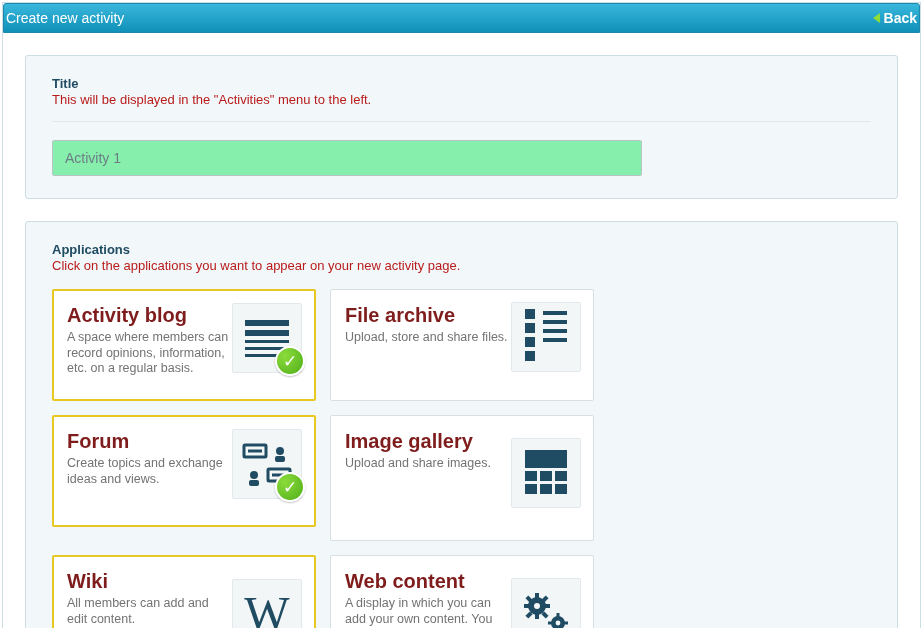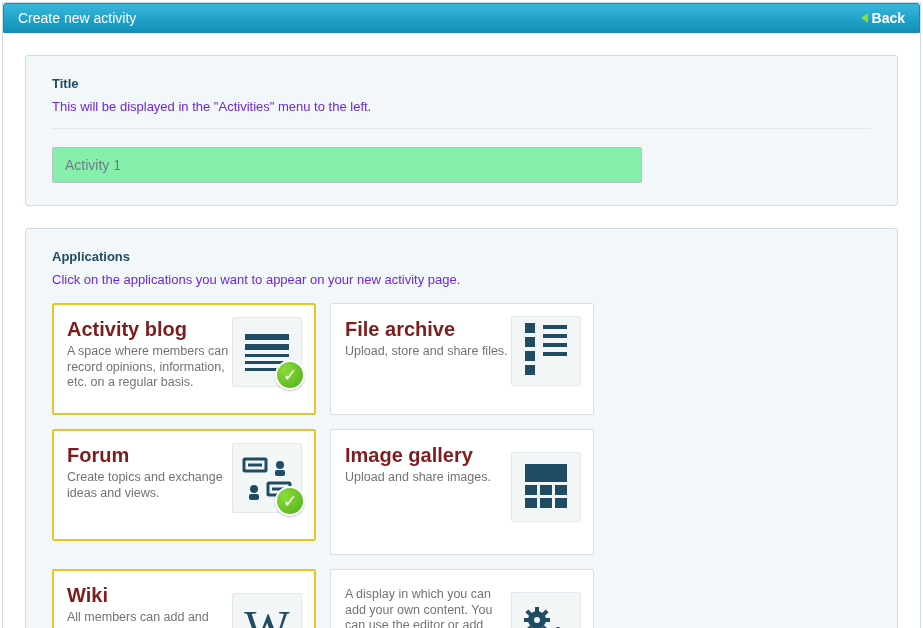--- a/index.html
+++ b/index.html
@@ -16,21 +16,21 @@
     margin: 2px;
     background: #fff;
   }
   .header {
     background: linear-gradient(#39b7dd, #1090b8);
     color: #fff;
     height: 30px;
     display: flex;
     align-items: center;
     justify-content: space-between;
-    padding: 0 14px;
+    padding: 0 2px;
     border: 1px solid #1c89ac;
     border-radius: 3px 3px 0 0;
   }
   .header-title { font-size: 14px; }
   .back {
     display: flex;
     align-items: center;
     gap: 4px;
     color: #fff;
     font-weight: bold;
@@ -49,23 +49,23 @@
     border-radius: 3px;
     background: #f2f7f9;
     padding: 20px 26px 22px 26px;
   }
   .section-title {
     color: #204c63;
     font-weight: bold;
     font-size: 13px;
   }
   .section-sub {
-    color: #6d28d9;
+    color: #b91c1c;
     font-size: 13px;
-    margin-top: 8px;
+    margin-top: 1px;
   }
   .divider {
     border-top: 1px solid #e0e8ec;
     margin: 14px 0 18px 0;
   }
   .title-input {
     width: 590px;
     height: 36px;
     border: 1px solid #b9c4c9;
     border-radius: 2px;
@@ -247,20 +247,21 @@
       <div class="card tall selected">
         <div class="card-title">Wiki</div>
         <div class="card-desc">All members can add and edit content.</div>
         <div class="card-icon" style="top:22px;">
           <span class="wiki-letter">W</span>
 
         </div>
       </div>
 
       <div class="card tall">
+        <div class="card-title">Web content</div>
         <div class="card-desc">A display in which you can add your own content. You can use the editor or add your own HTML.</div>
         <div class="card-icon" style="top:22px;">
           <svg class="gears" viewBox="0 0 50 46">
             <g fill="#204c63">
               <circle cx="16" cy="16" r="9"></circle>
                 <circle cx="16" cy="16" r="3" fill="#f3f6f7"></circle>
               <rect x="14" y="3" width="4" height="6"></rect>
                 <rect x="14" y="23" width="4" height="6"></rect>
               <rect x="3" y="14" width="6" height="4"></rect>
                 <rect x="23" y="14" width="6" height="4"></rect>

